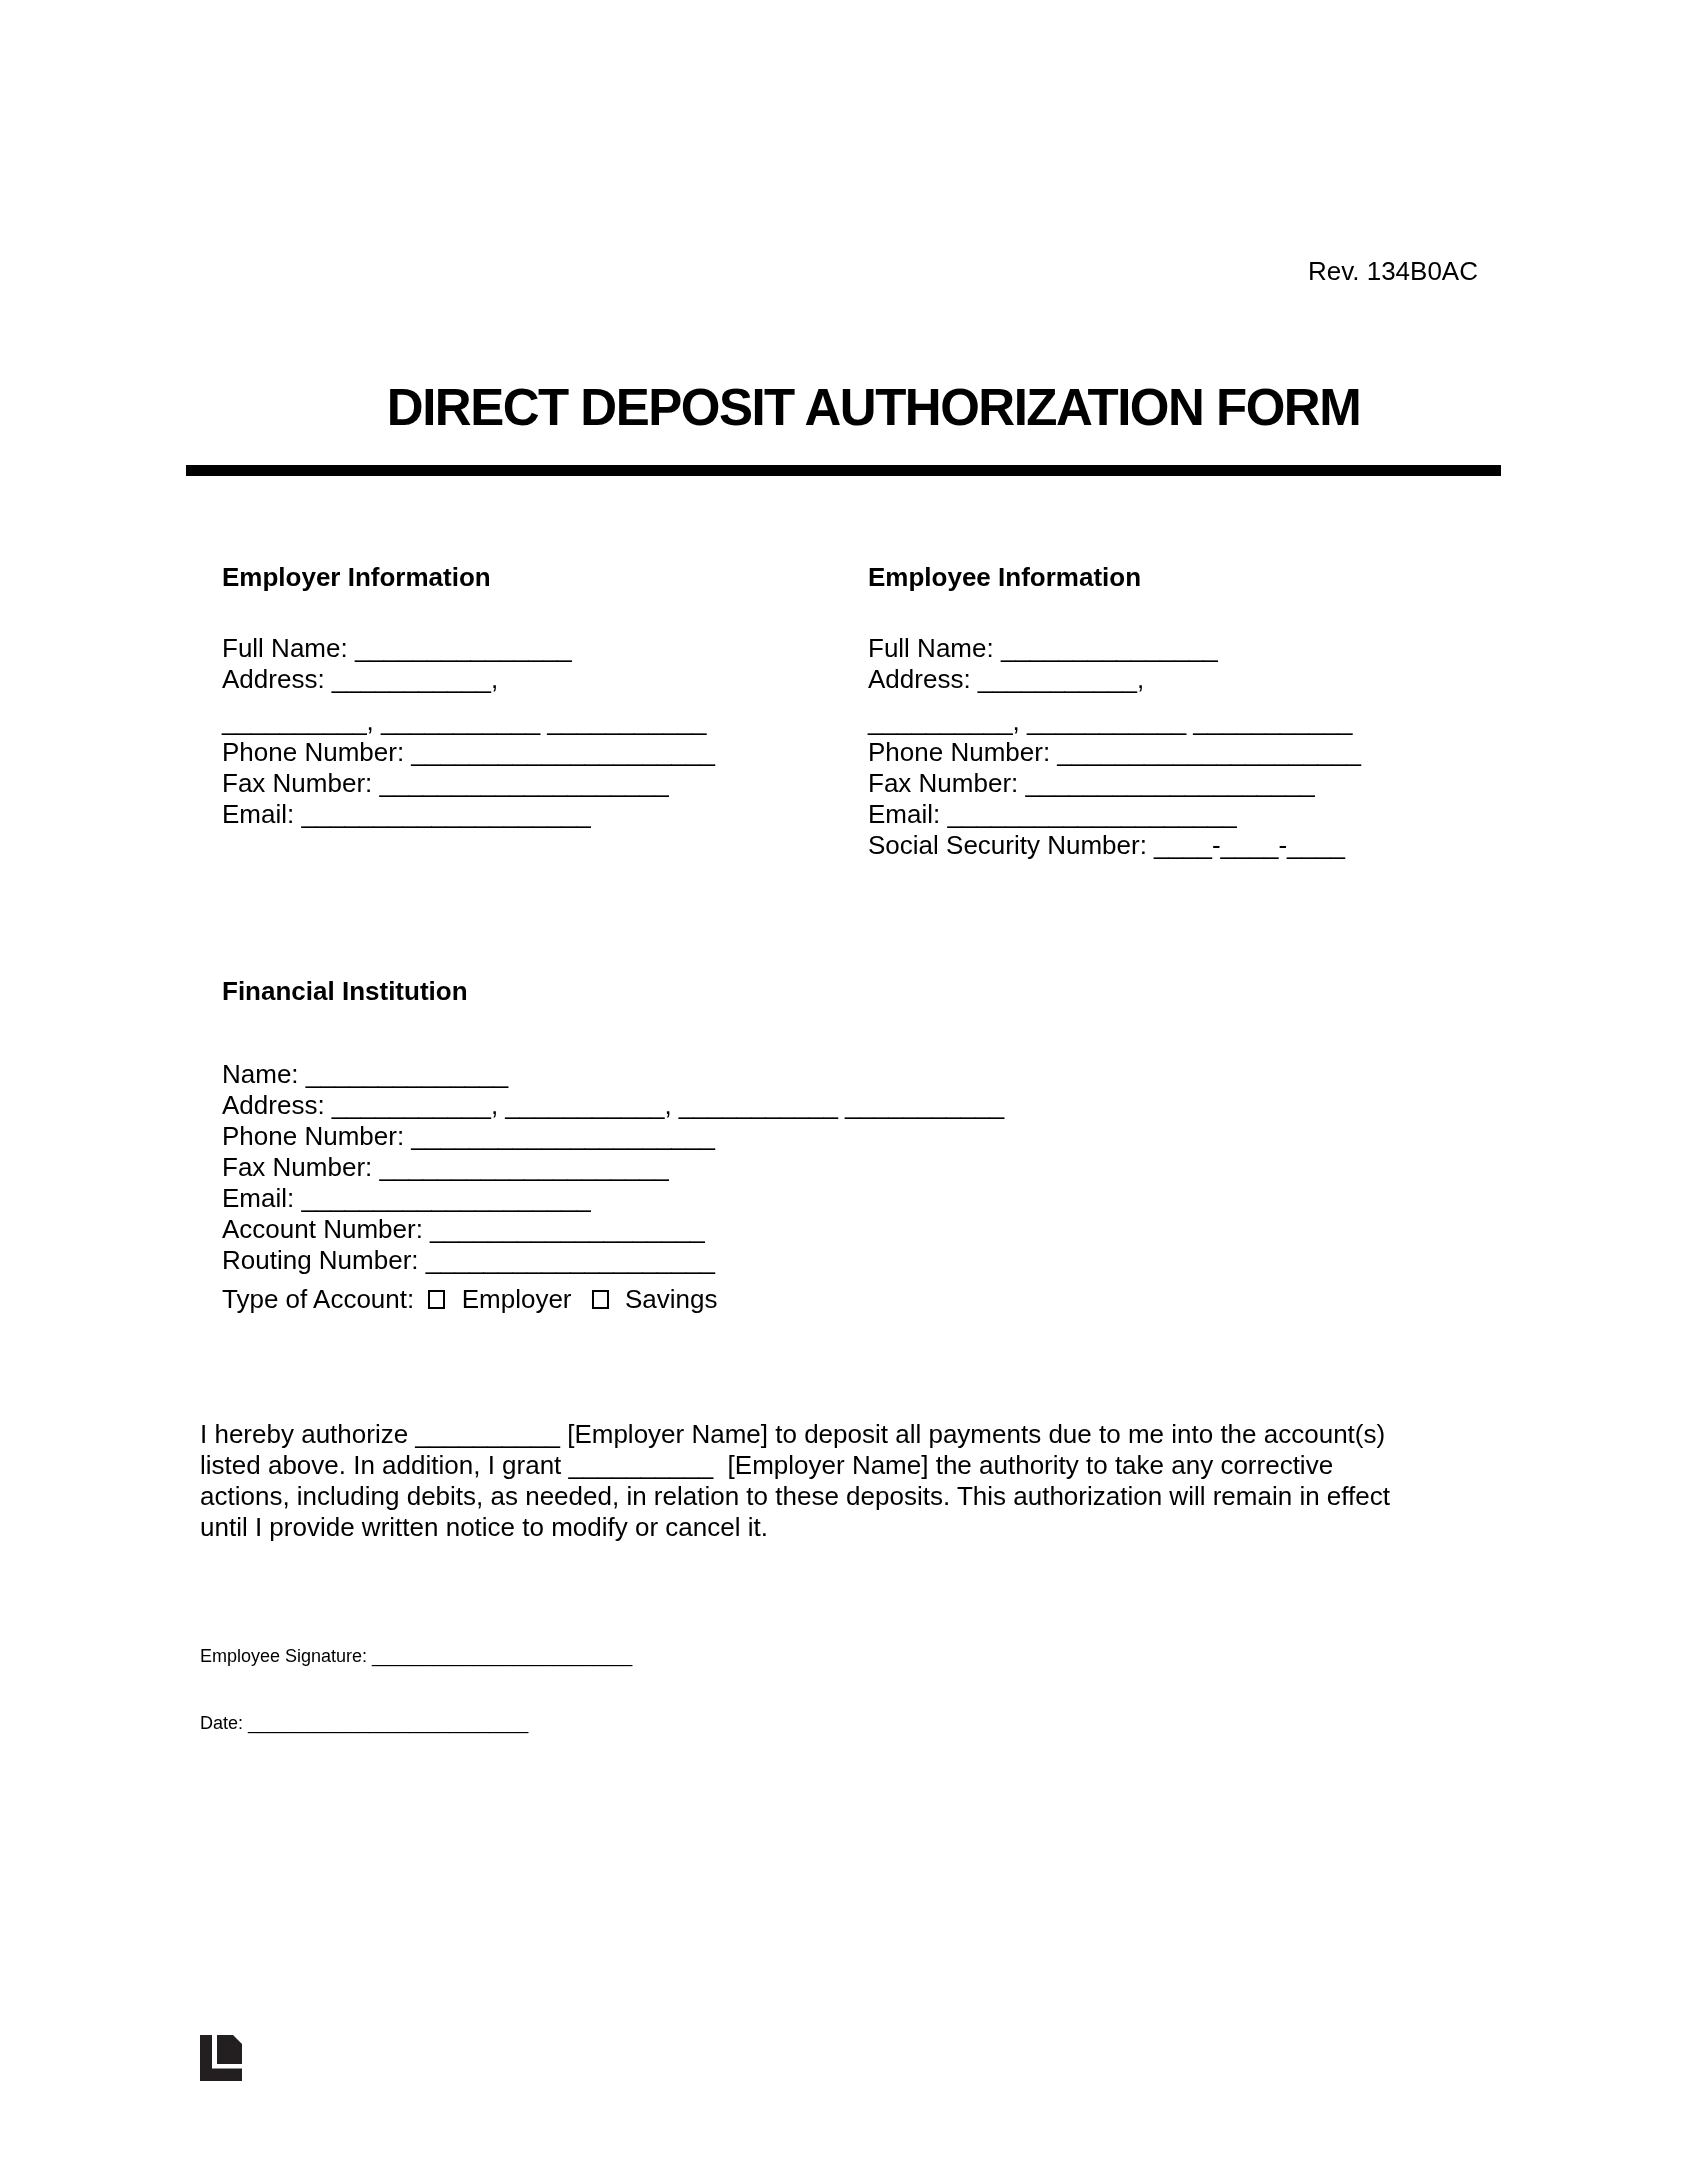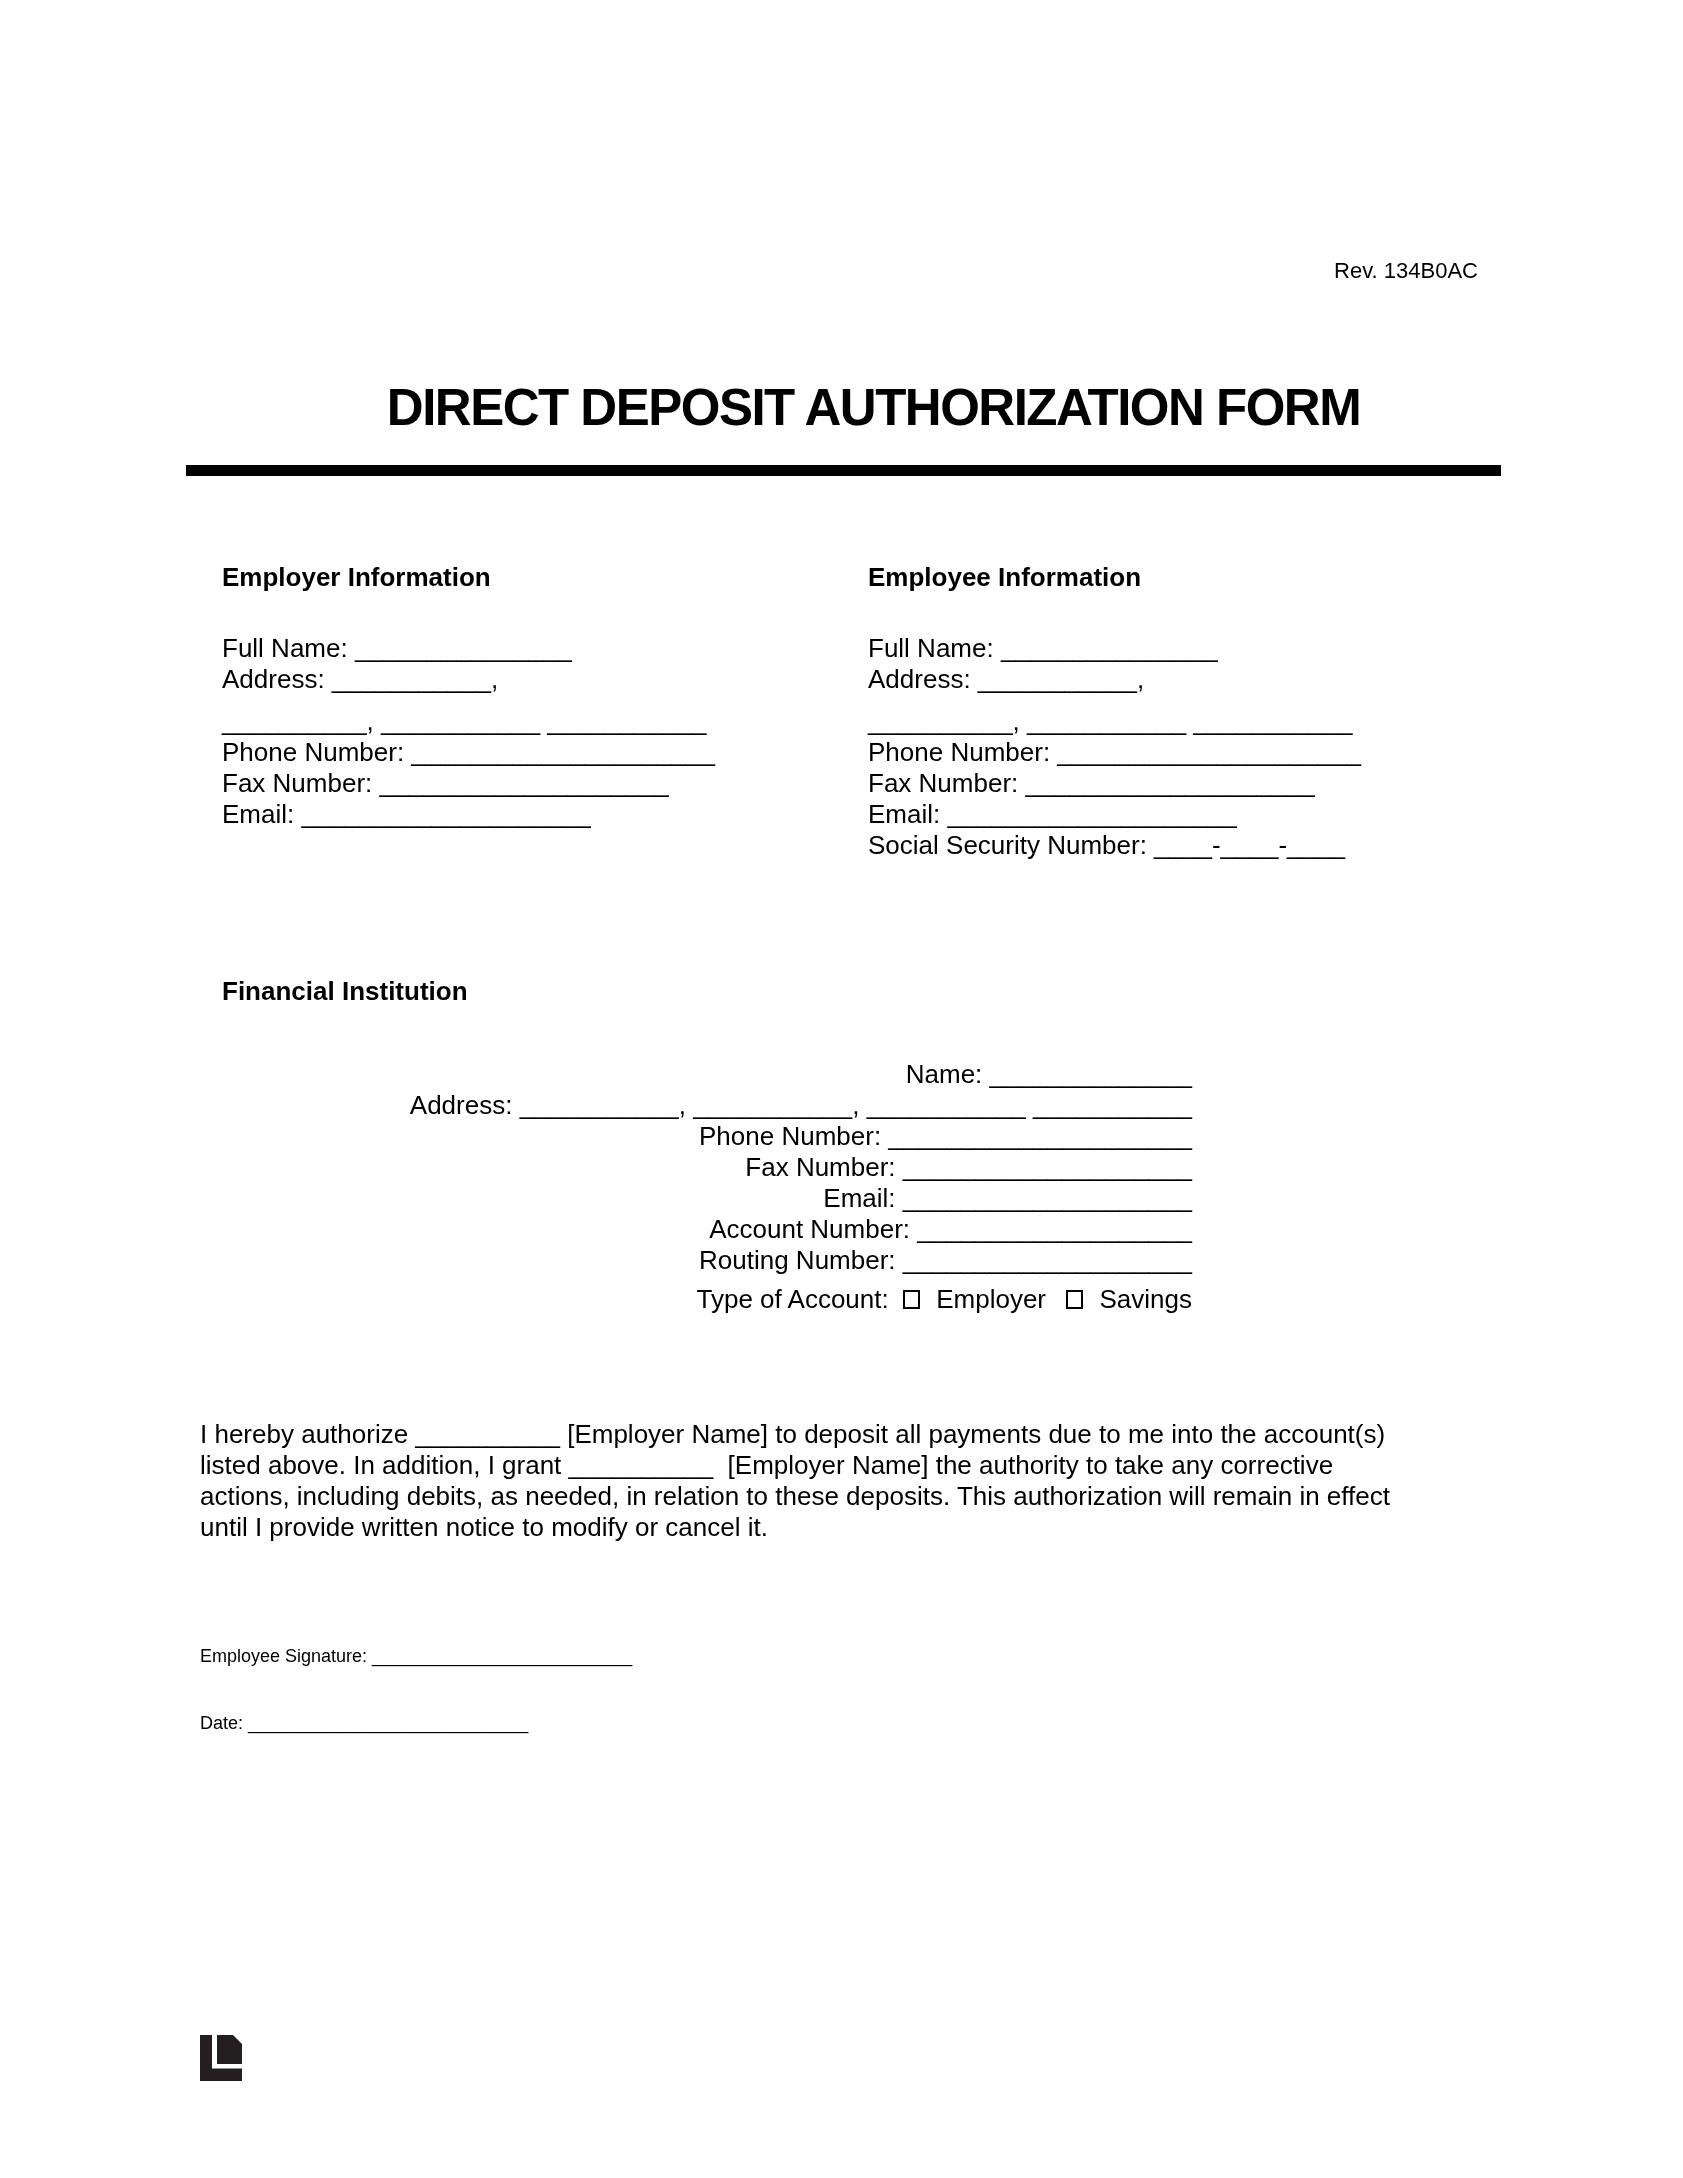--- a/index.html
+++ b/index.html
@@ -13,21 +13,21 @@
     height: 2178px;
     background: #ffffff;
     font-family: "Liberation Sans", "DejaVu Sans", sans-serif;
     color: #000000;
     overflow: hidden;
   }
   .rev {
     position: absolute;
     top: 256px;
     right: 205px;
-    font-size: 22px;
+    font-size: 26px;
     line-height: 30px;
     white-space: nowrap;
     margin-left: 47px;
   }
   .title {
     position: absolute;
     top: 382px;
     left: 0;
     width: 100%;
     margin: 0;
@@ -55,21 +55,21 @@
   .col-employer  { left: 222px; top: 562px; width: 614px; }
   .col-employee  { left: 868px; top: 562px; width: 634px; }
   .col-financial { left: 222px; top: 976px; width: 970px; }
   .sec-heading {
     font-weight: bold;
     font-size: 26px;
     line-height: 31px;
     white-space: nowrap;
   }
   .col-employer .fields, .col-employee .fields { margin-top: 40px; }
-  .col-financial .fields { margin-top: 52px; text-align: right; }
+  .col-financial .fields { margin-top: 52px; }
   .field {
     white-space: pre;
     line-height: 31px;
   }
   .field.cont { margin-top: 11px; }
   .field.account-type { margin-top: 8px; white-space: nowrap; }
   .account-type-label { margin-right: 7px; }
   .checkbox {
     display: inline-block;
     width: 17px;

